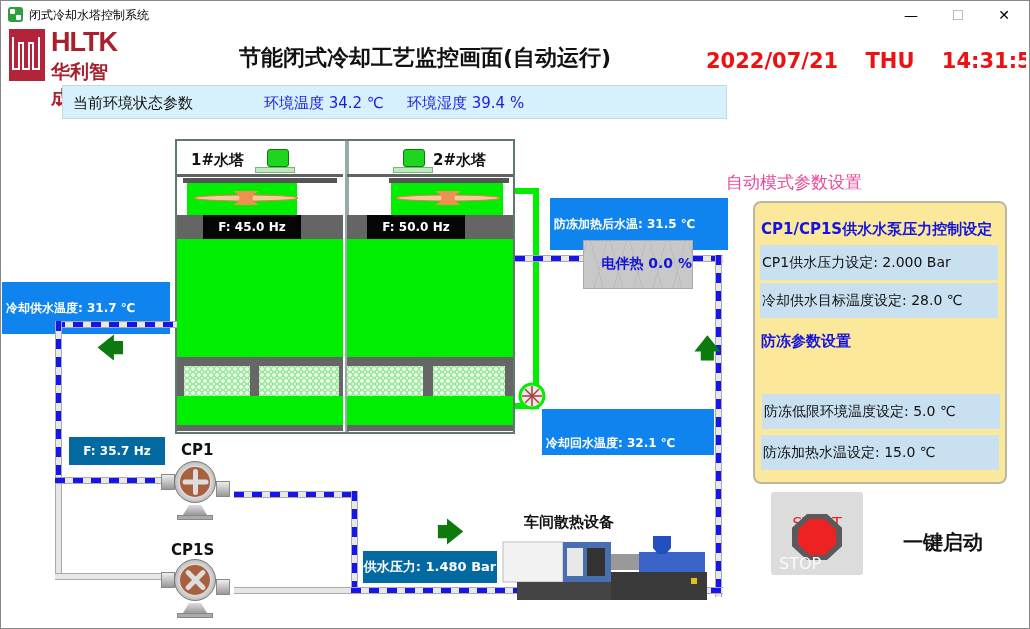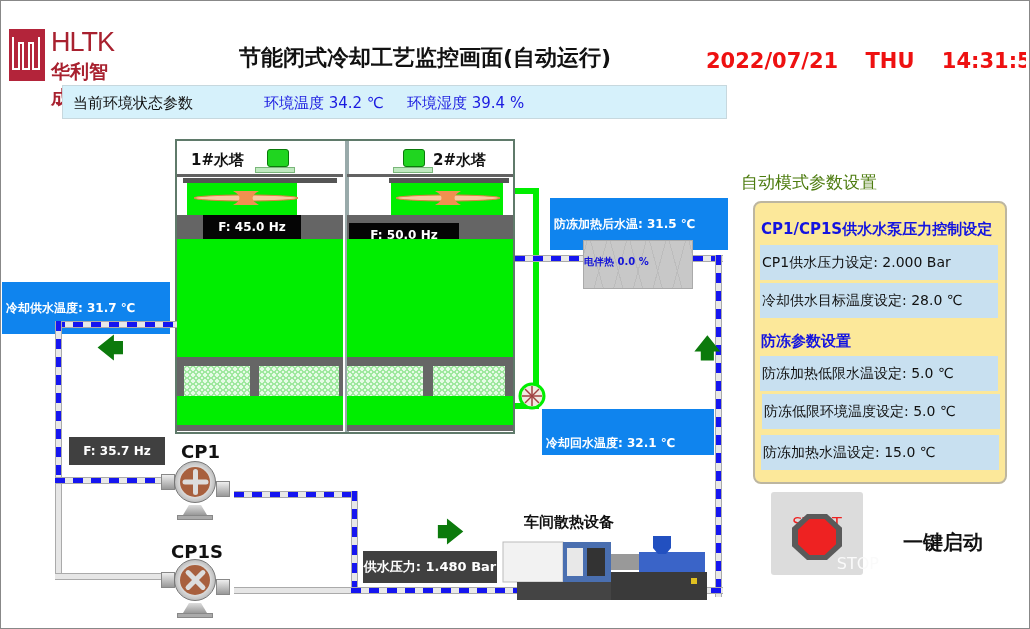--- a/index.html
+++ b/index.html
@@ -6,21 +6,21 @@
   html, body { width: 1030px; height: 629px; overflow: hidden; background: #2b2b2b; }
   body { font-family: "DejaVu Sans", "Liberation Sans", sans-serif; position: relative; }
   .window { position: absolute; left: 0; top: 0; width: 1030px; height: 629px; background: #fff; border: 1px solid #888; }
   .titlebar { position: absolute; left: 0; top: 0; width: 100%; height: 28px; background: #fff; }
   .app-icon { position: absolute; left: 7px; top: 6px; width: 15px; height: 15px; background: #2e9e3e; border-radius: 3px; }
   .app-icon i { position: absolute; width: 5px; height: 5px; background: #fff; border-radius: 1px; }
   .title-text { position: absolute; left: 28px; top: 6px; font-size: 12px; color: #000; }
   .win-btn { position: absolute; top: 3px; width: 40px; height: 22px; text-align: center; font-size: 14px; color: #000; line-height: 22px; }
   .logo { position: absolute; left: 8px; top: 28px; width: 105px; height: 52px; }
   .logo-mark { position: absolute; left: 0; top: 0; width: 36px; height: 52px; background: #b3243a; }
-  .logo-hltk { position: absolute; left: 42px; top: -2px; font-size: 27px; font-weight: normal; color: #a8212f; letter-spacing: -1px; font-family: "Liberation Sans", sans-serif; }
+  .logo-hltk { position: absolute; left: 42px; top: -2px; font-size: 27px; font-weight: bold; color: #a8212f; letter-spacing: -1px; font-family: "Liberation Sans", sans-serif; }
   .logo-cn { position: absolute; left: 42px; top: 30px; font-size: 19px; font-weight: bold; color: #a8212f; }
   .main-title { position: absolute; left: 238px; top: 42px; font-size: 22px; font-weight: bold; color: #111; }
   .datetime { position: absolute; left: 705px; top: 48px; font-size: 21px; font-weight: bold; color: #ee1111; white-space: nowrap; width: 320px; overflow: hidden; }
   .datetime span { margin-right: 20px; }
   .env-bar { position: absolute; left: 61px; top: 84px; width: 665px; height: 34px; background: #d6f1fb; border: 1px solid #c7d8de; }
   .env-bar span { position: absolute; top: 8px; font-size: 15px; }
   .tower-frame { position: absolute; left: 174px; top: 138px; width: 340px; height: 295px; border: 2px solid #5f7a6a; background: #fff; }
   .tower { position: absolute; top: 0; width: 166px; height: 291px; }
   .tower-label { position: absolute; top: 10px; font-size: 15px; font-weight: bold; color: #111; }
   .motor { position: absolute; top: 8px; width: 22px; height: 18px; background: #20d520; border: 1px solid #0a7a0a; border-radius: 3px; }
@@ -39,49 +39,59 @@
   .bottom-band { position: absolute; top: 284px; left: 0; width: 100%; height: 6px; background: #666; }
   .divider { position: absolute; left: 168px; top: 0; width: 4px; height: 291px; background: #9aa; }
   .gpipe { position: absolute; background: #00ee00; }
   .label-blue { position: absolute; background: #0f84ee; color: #fff; font-weight: bold; font-size: 12px; padding: 11px 4px; white-space: nowrap; line-height: 30px; }
   .pipe-h { position: absolute; height: 7px; background: repeating-linear-gradient(90deg, #1515f0 0 10px, #e8e8e8 10px 18px); border-top: 1px solid #aaa; border-bottom: 1px solid #aaa; }
   .pipe-v { position: absolute; width: 7px; background: repeating-linear-gradient(180deg, #1515f0 0 10px, #e8e8e8 10px 18px); border-left: 1px solid #aaa; border-right: 1px solid #aaa; }
   .pipe-h-gray { position: absolute; height: 7px; background: #e6e6e6; border-top: 1px solid #aaa; border-bottom: 1px solid #aaa; }
   .pipe-v-gray { position: absolute; width: 7px; background: #e6e6e6; border-left: 1px solid #aaa; border-right: 1px solid #aaa; }
   .heater { position: absolute; left: 582px; top: 239px; width: 110px; height: 49px; background: #c8c8c8; border: 1px solid #aaa;
             background-image: repeating-linear-gradient(75deg, transparent 0 18px, #bcbcbc 18px 19px), repeating-linear-gradient(-75deg, transparent 0 18px, #bcbcbc 18px 19px); }
-  .heater-text { position: absolute; left: 0; top: 14px; width: 100%; text-align: left; color: #1414d8; font-weight: bold; font-size: 10px; }
+  .heater-text { position: absolute; left: 0; top: 14px; width: 100%; text-align: right; color: #1414d8; font-weight: bold; font-size: 14px; }
   .arrow { position: absolute; color: #0c7a0c; font-size: 26px; font-weight: bold; line-height: 1; }
-  .black-label { position: absolute; background: #404040; color: #fff; font-weight: bold; font-size: 12px; text-align: center; }
-  .pump-label { position: absolute; font-size: 18px; font-weight: bold; color: #111; }
+  .black-label { position: absolute; background: #0369a1; color: #fff; font-weight: bold; font-size: 12px; text-align: center; }
+  .pump-label { position: absolute; font-size: 15px; font-weight: bold; color: #111; }
   .pump { position: absolute; width: 70px; height: 60px; }
   .pump .stub { position: absolute; background: linear-gradient(180deg, #eee, #999); border: 1px solid #888; }
   .pump .casing { position: absolute; left: 13px; top: 0; width: 42px; height: 42px; border-radius: 50%; background: radial-gradient(circle, #f2f2f2 40%, #8e8e8e 100%); border: 1px solid #777; }
   .pump .rotor { position: absolute; left: 19px; top: 6px; width: 30px; height: 30px; border-radius: 50%; background: #a8603e; }
   .pump .rotor i { position: absolute; left: 13px; top: 2px; width: 5px; height: 26px; background: #ddd; border-radius: 3px; }
   .pump .base { position: absolute; left: 22px; top: 44px; width: 24px; height: 10px; background: linear-gradient(180deg, #ddd, #999); clip-path: polygon(25% 0, 75% 0, 100% 100%, 0 100%); }
   .pump .foot { position: absolute; left: 16px; top: 54px; width: 36px; height: 5px; background: #aaa; border: 1px solid #888; }
   .machine { position: absolute; left: 500px; top: 533px; width: 210px; height: 70px; }
   .machine-label { position: absolute; left: 523px; top: 512px; font-size: 15px; font-weight: bold; color: #111; }
-  .panel-title { position: absolute; left: 740px; top: 170px; font-size: 17px; color: #4d7c0f; }
+  .panel-title { position: absolute; left: 725px; top: 170px; font-size: 17px; color: #ec4899; }
   .panel { position: absolute; left: 752px; top: 200px; width: 254px; height: 283px; background: #fce89a; border: 2px solid #bdb6a0; border-radius: 8px; }
   .panel-h { position: absolute; left: 6px; font-size: 15px; font-weight: bold; color: #1414e0; white-space: nowrap; }
   .panel-row { position: absolute; left: 5px; width: 238px; height: 35px; background: #c8e0f0; font-size: 14px; color: #111; line-height: 35px; padding-left: 2px; white-space: nowrap; }
   .start-btn { position: absolute; left: 770px; top: 491px; width: 92px; height: 83px; background: #dcdcdc; border-radius: 3px; }
   .start-btn .t1 { position: absolute; left: 0; top: 2px; width: 100%; text-align: center; color: #ee2222; font-size: 16px; margin-top: 20px; }
-  .start-btn .t2 { position: absolute; left: 16px; top: 62px; width: 100%; text-align: right; color: #fafafa; font-size: 16px; }
+  .start-btn .t2 { position: absolute; left: 8px; top: 62px; width: 100%; text-align: left; color: #fafafa; font-size: 16px; }
   .start-btn .oct { position: absolute; left: 21px; top: 22px; width: 50px; height: 46px; background: #5a5a5a; clip-path: polygon(30% 0, 70% 0, 100% 30%, 100% 70%, 70% 100%, 30% 100%, 0 70%, 0 30%); }
   .start-btn .oct2 { position: absolute; left: 27px; top: 27px; width: 38px; height: 36px; background: #ee2222; clip-path: polygon(30% 0, 70% 0, 100% 30%, 100% 70%, 70% 100%, 30% 100%, 0 70%, 0 30%); }
   .one-key { position: absolute; left: 876px; top: 528px; font-size: 20px; font-weight: bold; color: #111; margin-left: 26px; }
 </style>
 </head>
 <body>
 
 <div class="window">
 
+  <div class="titlebar">
+    <div class="app-icon">
+      <i style="left:2px;top:2px;"></i>
+        <i style="left:8px;top:8px;"></i>
+    </div>
+    <span class="title-text">闭式冷却水塔控制系统</span>
+    <div class="win-btn" style="left:890px;"><span>—</span></div>
+    <div class="win-btn" style="left:937px;color:#aaa;"><span>☐</span></div>
+    <div class="win-btn" style="left:983px;"><span>✕</span></div>
+  </div>
 
   <div class="logo">
     <div class="logo-mark">
       <svg width="36" height="52" viewBox="0 0 36 52">
         <path d="M4 8 V40 H10 V14 H14 V40 H20 V14 H24 V40 H30 V8" fill="none" stroke="#fff" stroke-width="2"></path>
       </svg>
     </div>
     <span class="logo-hltk">HLTK</span>
     <span class="logo-cn">华利智成</span>
   </div>
@@ -126,21 +136,21 @@
       <div class="motor" style="left:56px;"></div>
       <div class="motor-base" style="left:46px;"></div>
       <div class="hr" style="top:33px;"></div>
       <div class="fan-plate" style="left:42px;width:120px;"></div>
       <div class="fan-body" style="left:44px;width:112px;"></div>
       <svg class="fan-blade" style="left:46px;" width="110" height="14">
         <ellipse cx="55" cy="7" rx="52" ry="3" fill="#f8c9a0" stroke="#e08040" stroke-width="1"></ellipse>
         <path d="M42 0 Q55 7 42 14 L68 14 Q55 7 68 0 Z" fill="#f09050"></path>
       </svg>
       <div class="freq-band"></div>
-      <div class="freq-box" style="left:2px;width:110px;margin-top:8px;">F: 50.0 Hz</div>
+      <div class="freq-box" style="left:20px;width:98px;">F: 50.0 Hz</div>
       <div class="green" style="top:98px;height:118px;"></div>
       <div class="fill-band"></div>
       <div class="fill" style="left:0;width:76px;"></div>
       <div class="fill" style="left:86px;width:72px;"></div>
       <div class="green" style="top:255px;height:29px;"></div>
       <div class="bottom-band"></div>
     </div>
   </div>
 
   <div class="gpipe" style="left:514px;top:187px;width:24px;height:6px;border-radius:0 6px 0 0;"></div>
@@ -224,21 +234,20 @@
     <rect x="16" y="48" width="94" height="18" fill="#444"></rect>
     <rect x="190" y="44" width="6" height="6" fill="#e0c020"></rect>
   </svg>
 
   <div class="panel-title">自动模式参数设置</div>
   <div class="panel">
     <div class="panel-h" style="top:17px;">CP1/CP1S供水水泵压力控制设定</div>
     <div class="panel-row" style="top:42px;">CP1供水压力设定:  2.000 Bar</div>
     <div class="panel-row" style="top:80px;">冷却供水目标温度设定:  28.0 ℃</div>
     <div class="panel-h" style="top:129px;">防冻参数设置</div>
-    <div class="panel-row" style="top:153px;">防冻加热低限水温设定: 5.0 ℃</div>
     <div class="panel-row" style="top:191px;left:7px;">防冻低限环境温度设定: 5.0 ℃</div>
     <div class="panel-row" style="top:232px;left:6px;">防冻加热水温设定: 15.0 ℃</div>
   </div>
 
   <div class="start-btn">
     <div class="t1">START</div>
     <div class="oct"></div>
     <div class="oct2"></div>
     <div class="t2">STOP</div>
   </div>

